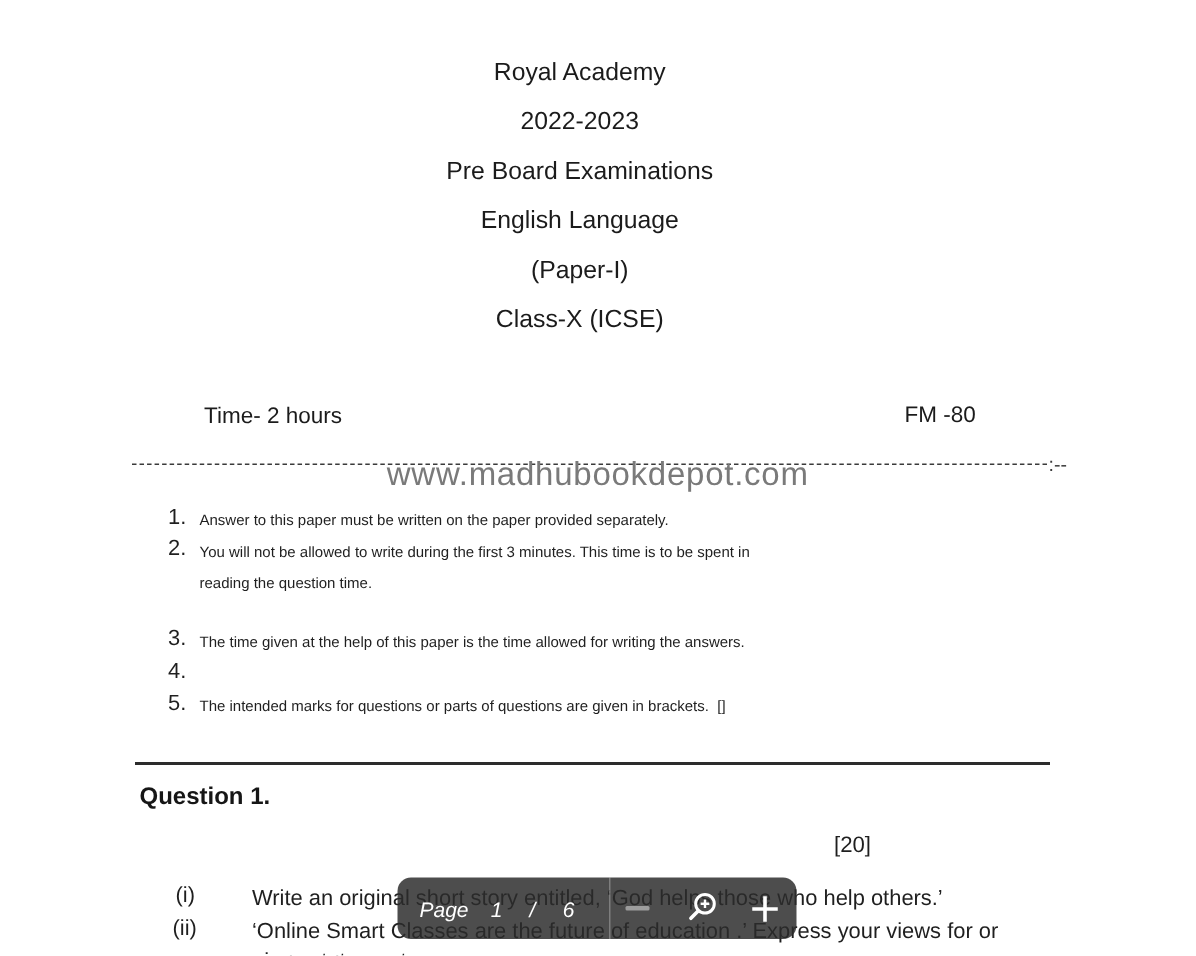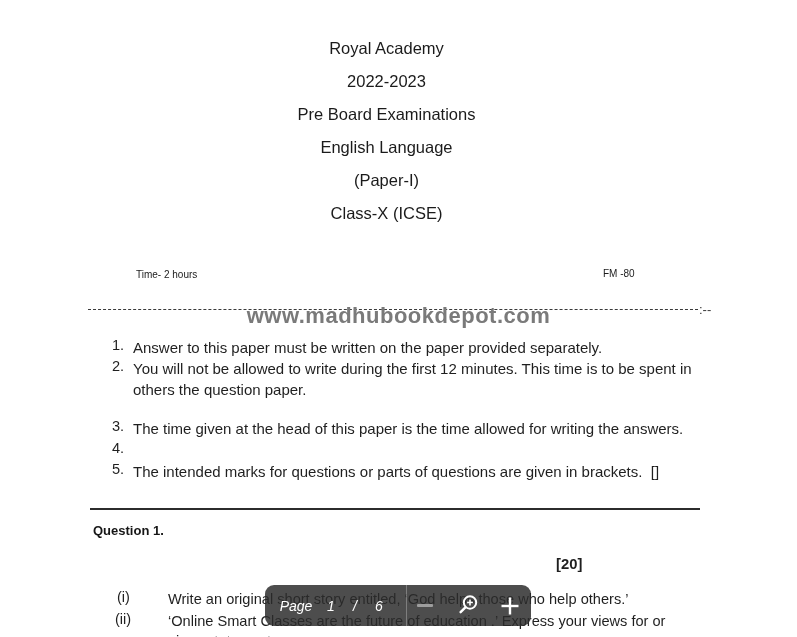--- a/index.html
+++ b/index.html
@@ -2,36 +2,36 @@
 <html><head>
 <meta charset="utf-8">
 <style>
   html,body{margin:0;padding:0;background:#ffffff;}
   .stage{
     position:relative;width:797px;height:637px;background:#ffffff;overflow:hidden;
     font-family:"Liberation Sans",sans-serif;color:#1f1f1f;
   }
   .abs{position:absolute;white-space:pre-wrap;}
   .center-line{left:0;width:773px;text-align:center;font-size:16.5px;color:#1b1b1b;}
-  .meta{font-size:10px;color:#1b1b1b;}
+  .meta{font-size:15px;color:#1b1b1b;}
   .watermark{
     left:0;width:797px;text-align:center;top:303px;
-    font-size:22px;font-weight:bold;color:#7a7a7a;letter-spacing:0.5px;z-index:3;
+    font-size:22px;font-weight:normal;color:#7a7a7a;letter-spacing:0.5px;z-index:3;
   }
   .dashed-rule{
     left:88px;top:309px;width:610px;height:0;
     border-top:1.5px dashed #3a3a3a;z-index:2;
   }
   .dash-end{left:699px;top:302px;font-size:13px;color:#3a3a3a;z-index:2;}
   .instr-num{font-size:14.6px;width:22px;}
-  .instr-text{font-size:15px;line-height:21px;width:560px;}
+  .instr-text{font-size:10px;line-height:21px;width:560px;}
   .solid-rule{left:90px;top:508px;width:610px;height:2px;background:#2c2c2c;}
-  .q-title{left:93px;top:523px;font-size:13px;font-weight:bold;color:#161616;}
+  .q-title{left:93px;top:523px;font-size:16px;font-weight:bold;color:#161616;}
   .q-prompt{left:92px;top:556px;font-size:14.8px;}
-  .q-marks{left:556px;top:556px;font-size:14.8px;font-weight:bold;}
+  .q-marks{left:556px;top:556px;font-size:14.8px;}
   .opt-num{font-size:14.6px;}
   .opt-text{font-size:14.6px;line-height:21.5px;width:545px;}
   .toolbar{
     position:absolute;left:265px;top:585px;width:266px;height:41px;
     background:rgba(43,43,43,0.84);border-radius:9px;color:#ffffff;
     font-size:14px;z-index:10;
   }
   .tb-item{position:absolute;top:0;height:41px;display:flex;align-items:center;justify-content:center;font-style:italic;}
   .tb-btn{background:transparent;border:none;padding:0;cursor:pointer;}
   .tb-divider{position:absolute;left:141px;top:0;width:1px;height:41px;background:rgba(255,255,255,0.28);}
@@ -53,25 +53,25 @@
   <div class="abs meta" style="left:603px;top:268px">FM -80</div>
 
   <div class="abs dashed-rule"></div>
   <div class="abs dash-end">:--</div>
   <div class="abs watermark">www.madhubookdepot.com</div>
 
   <div class="abs instr-num" style="left:112px;top:337px">1.</div>
   <div class="abs instr-text" style="left:133px;top:337px">Answer to this paper must be written on the paper provided separately.</div>
 
   <div class="abs instr-num" style="left:112px;top:358px">2.</div>
-  <div class="abs instr-text" style="left:133px;top:358px">You will not be allowed to write during the first 12 minutes. This time is to be spent in</div>
-  <div class="abs instr-text" style="left:133px;top:379px">others the question paper.</div>
+  <div class="abs instr-text" style="left:133px;top:358px">You will not be allowed to write during the first 3 minutes. This time is to be spent in</div>
+  <div class="abs instr-text" style="left:133px;top:379px">reading the question time.</div>
 
   <div class="abs instr-num" style="left:112px;top:418px">3.</div>
-  <div class="abs instr-text" style="left:133px;top:418px">The time given at the head of this paper is the time allowed for writing the answers.</div>
+  <div class="abs instr-text" style="left:133px;top:418px">The time given at the help of this paper is the time allowed for writing the answers.</div>
 
   <div class="abs instr-num" style="left:112px;top:440px">4.</div>
 
   <div class="abs instr-num" style="left:112px;top:461px">5.</div>
   <div class="abs instr-text" style="left:133px;top:461px">The intended marks for questions or parts of questions are given in brackets.  []</div>
 
   <div class="abs solid-rule"></div>
   <div class="abs q-title">Question 1.</div>
 
   <div class="abs q-marks">[20]</div>

